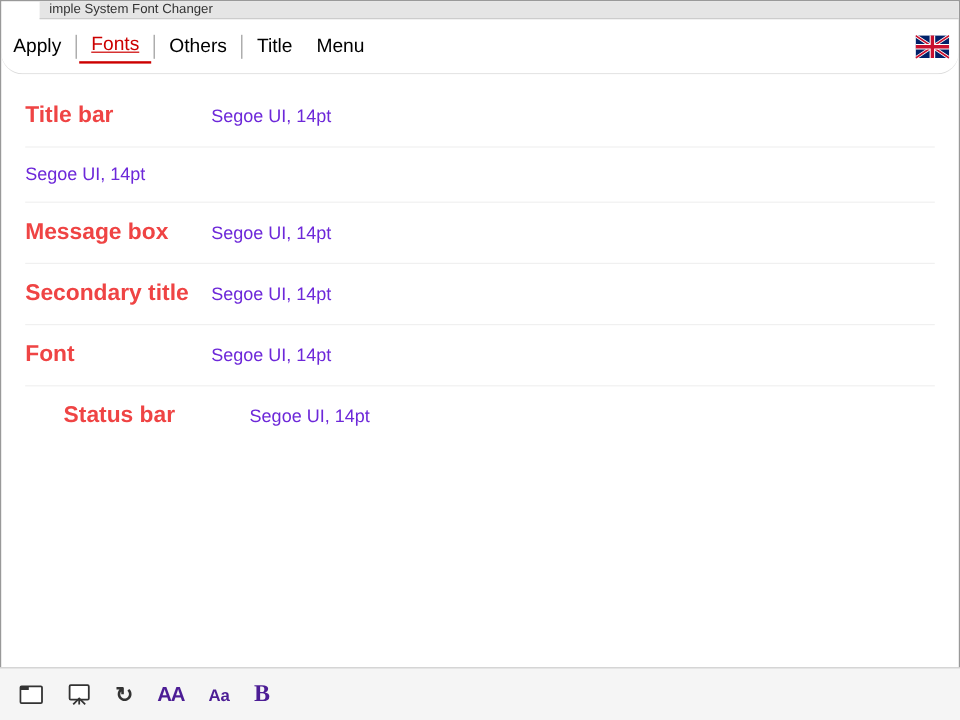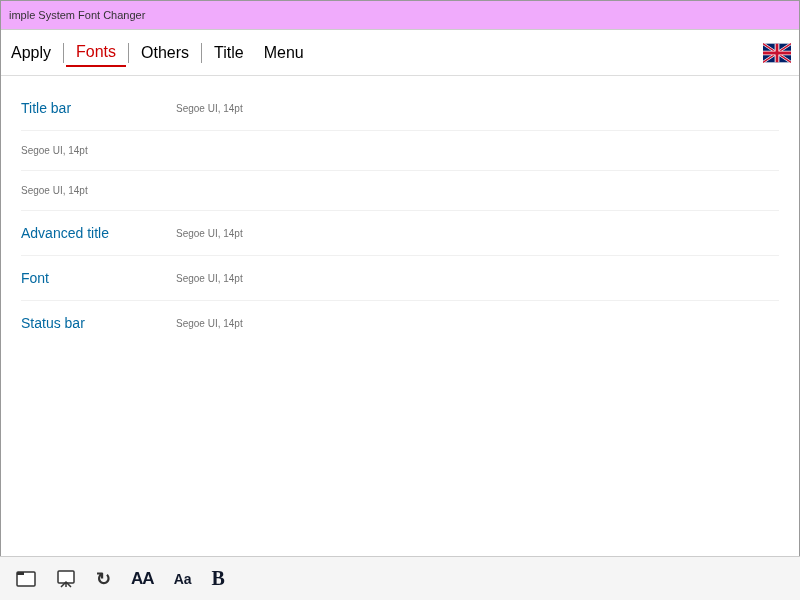--- a/index.html
+++ b/index.html
@@ -12,51 +12,54 @@
       width: 800px;
       height: 600px;
       background: #ffffff;
       font-family: 'Segoe UI', Tahoma, Geneva, Verdana, sans-serif;
       font-size: 14px;
       overflow: hidden;
       border: 1px solid #999;
     }
 
     #title-bar {
-      background: #f0abfc;
+      background: #e5e5e5;
       padding: 4px 8px;
       font-size: 11px;
       color: #333;
       border-bottom: 1px solid #ccc;
-      height: 29px;
-      display: flex;
-      align-items: center;
+      height: 15px;
+      display: flex;
+      align-items: center;
+      margin-left: 32px;
     }
 
     #menu-bar {
       display: flex;
       align-items: center;
       padding: 6px 0;
       border-bottom: 1px solid #ddd;
       height: 46px;
       position: relative;
+      border-radius: 18px;
     }
 
     .menu-item {
       padding: 4px 10px;
       font-size: 16px;
       font-weight: 500;
       cursor: pointer;
       color: #000;
       user-select: none;
     }
 
     .menu-item.active {
       color: #cc0000;
       border-bottom: 2px solid #cc0000;
+      text-decoration: underline;
     }
 
     .menu-separator {
       width: 1px;
       height: 20px;
       background: #999;
       margin: 0 2px;
     }
 
     #flag-icon {
@@ -75,32 +78,33 @@
 
     .font-row {
       display: flex;
       align-items: center;
       padding: 14px 0;
       border-bottom: 1px solid #f0f0f0;
     }
 
     .font-row:last-child {
       border-bottom: none;
+      margin-left: 32px;
     }
 
     .font-label {
-      font-weight: 400;
-      font-size: 14px;
+      font-weight: 700;
+      font-size: 19px;
       width: 155px;
-      color: #0369a1;
+      color: #ef4444;
     }
 
     .font-value {
-      font-size: 10px;
-      color: #737373;
+      font-size: 15px;
+      color: #6d28d9;
     }
 
     #bottom-toolbar {
       position: absolute;
       bottom: 0;
       left: 0;
       right: 0;
       height: 44px;
       border-top: 1px solid #ccc;
       background: #f5f5f5;
@@ -108,21 +112,21 @@
       align-items: center;
       padding: 0 10px;
       gap: 8px;
     }
 
     .toolbar-btn {
       cursor: pointer;
       padding: 4px 6px;
       font-size: 16px;
       font-weight: bold;
-      color: #0f172a;
+      color: #4c1d95;
       background: none;
       border: none;
       display: flex;
       align-items: center;
       justify-content: center;
     }
 
     
     .uk-flag {
       width: 28px;
@@ -160,24 +164,25 @@
 <div id="content-area">
 
 <div class="font-row">
       <span class="font-label">Title bar</span>
       <span class="font-value">Segoe UI, 14pt</span>
     </div>
     <div class="font-row">
       <span class="font-value">Segoe UI, 14pt</span>
     </div>
     <div class="font-row">
-      <span class="font-value">Segoe UI, 14pt</span>
-    </div>
-    <div class="font-row">
-      <span class="font-label">Advanced title</span>
+      <span class="font-label">Message box</span>
+      <span class="font-value">Segoe UI, 14pt</span>
+    </div>
+    <div class="font-row">
+      <span class="font-label">Secondary title</span>
       <span class="font-value">Segoe UI, 14pt</span>
     </div>
     <div class="font-row">
       <span class="font-label">Font</span>
       <span class="font-value">Segoe UI, 14pt</span>
     </div>
     <div class="font-row">
       <span class="font-label">Status bar</span>
       <span class="font-value">Segoe UI, 14pt</span>
     </div>

